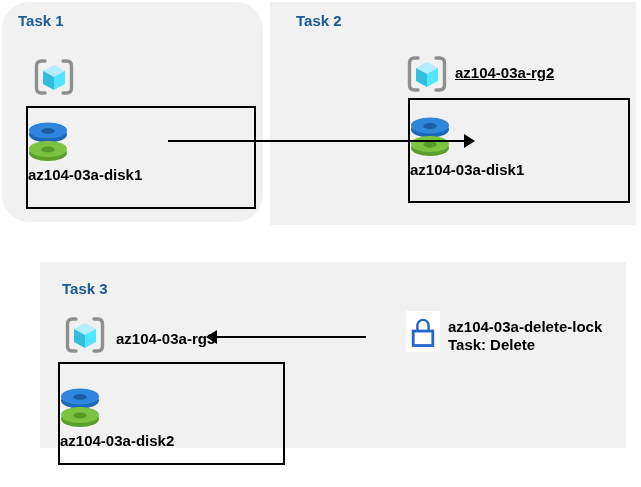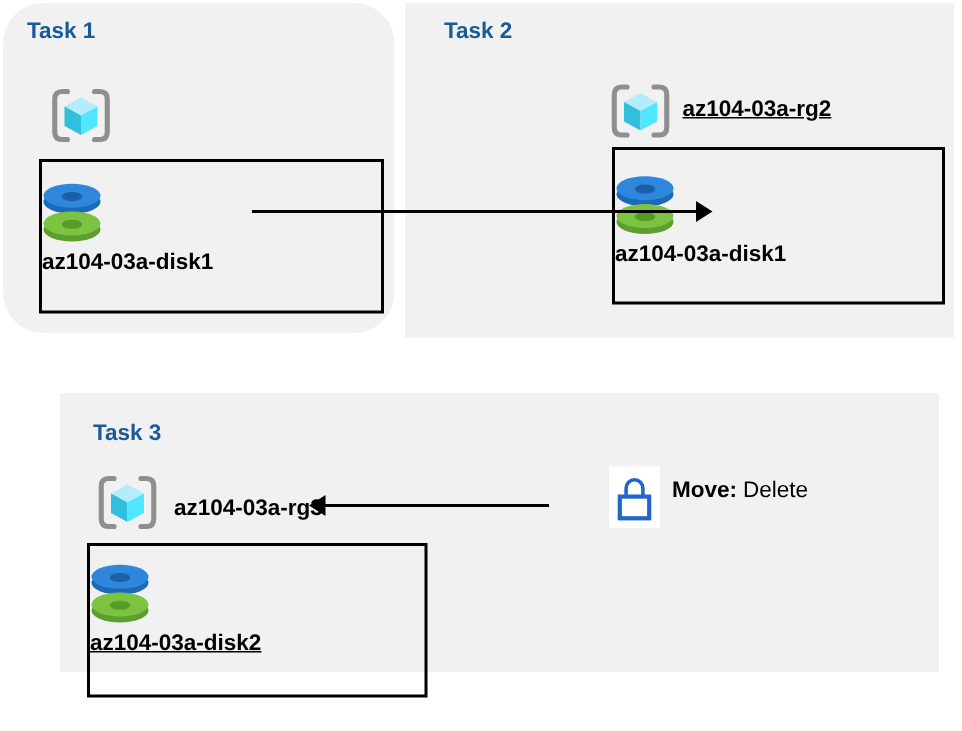--- a/index.html
+++ b/index.html
@@ -41,21 +41,21 @@
   }
   .move-label{position:absolute;font-size:15px;font-weight:bold;color:var(--text,#000);white-space:nowrap;}
   .lock-bg{
     position:absolute;width:34px;height:41px;background:#fff;
     display:flex;align-items:center;justify-content:center;
   }
   .lock-icon{width:28px;height:34px;display:block;}
   .lock-text{position:absolute;font-size:15px;line-height:18px;color:var(--text,#000);white-space:nowrap;}
   .lock-text .name{font-weight:bold;display:block;}
   .type-label{font-weight:bold;}
-  .type-value{font-weight:normal;margin-left:4px;}
+  .type-value{font-weight:bold;margin-left:4px;}
   .defs{position:absolute;width:0;height:0;overflow:hidden;}
 </style>
 </head>
 <body>
 
 <svg class="defs" aria-hidden="true">
   <defs>
     <symbol id="sym-rg" viewBox="0 0 42 38">
       <path d="M12 3 H8.5 Q3.5 3 3.5 8 V30 Q3.5 35 8.5 35 H12" fill="none" stroke="var(--rg-bracket,#8f8f8f)" stroke-width="3.4" stroke-linecap="round"></path>
       <path d="M30 3 H33.5 Q38.5 3 38.5 8 V30 Q38.5 35 33.5 35 H30" fill="none" stroke="var(--rg-bracket,#8f8f8f)" stroke-width="3.4" stroke-linecap="round"></path>
@@ -109,33 +109,34 @@
 
   <div class="arrow-line" style="left:168px;top:140px;width:296px;"></div>
   <div class="arrow-head-right" style="left:464px;top:134px;"></div>
 
   <section class="panel" id="panel-3">
     <h2 class="task-title" style="left:22px;top:18px;">Task 3</h2>
     <svg class="rg-icon abs" style="left:24px;top:54px;">
         <use href="#sym-rg"></use>
       </svg>
     <span class="label" style="left:76px;top:69px;">az104-03a-rg3</span>
-    <div class="resource-box" style="left:18px;top:100px;width:227px;height:103px;padding-top:8px;text-decoration:underline;">
+    <div class="resource-box" style="left:18px;top:100px;width:227px;height:103px;padding-top:20px;">
       <svg class="disk-icon">
           <use href="#sym-disk"></use>
         </svg>
       <span class="label">az104-03a-disk2</span>
     </div>
 
     <div class="lock-bg" style="left:366px;top:49px;">
       <svg class="lock-icon">
           <use href="#sym-lock"></use>
         </svg>
     </div>
     <div class="lock-text" style="left:408px;top:56px;">
-      <span class="type-label">Move:</span><span class="type-value">Delete</span>
+      <span class="name">az104-03a-delete-lock</span>
+      <span class="type-label">Task:</span><span class="type-value">Delete</span>
     </div>
   </section>
 
   <div class="arrow-head-left" style="left:206px;top:330px;"></div>
   <div class="arrow-line" style="left:216px;top:336px;width:150px;"></div>
 
 </div>
 
 </body></html>

